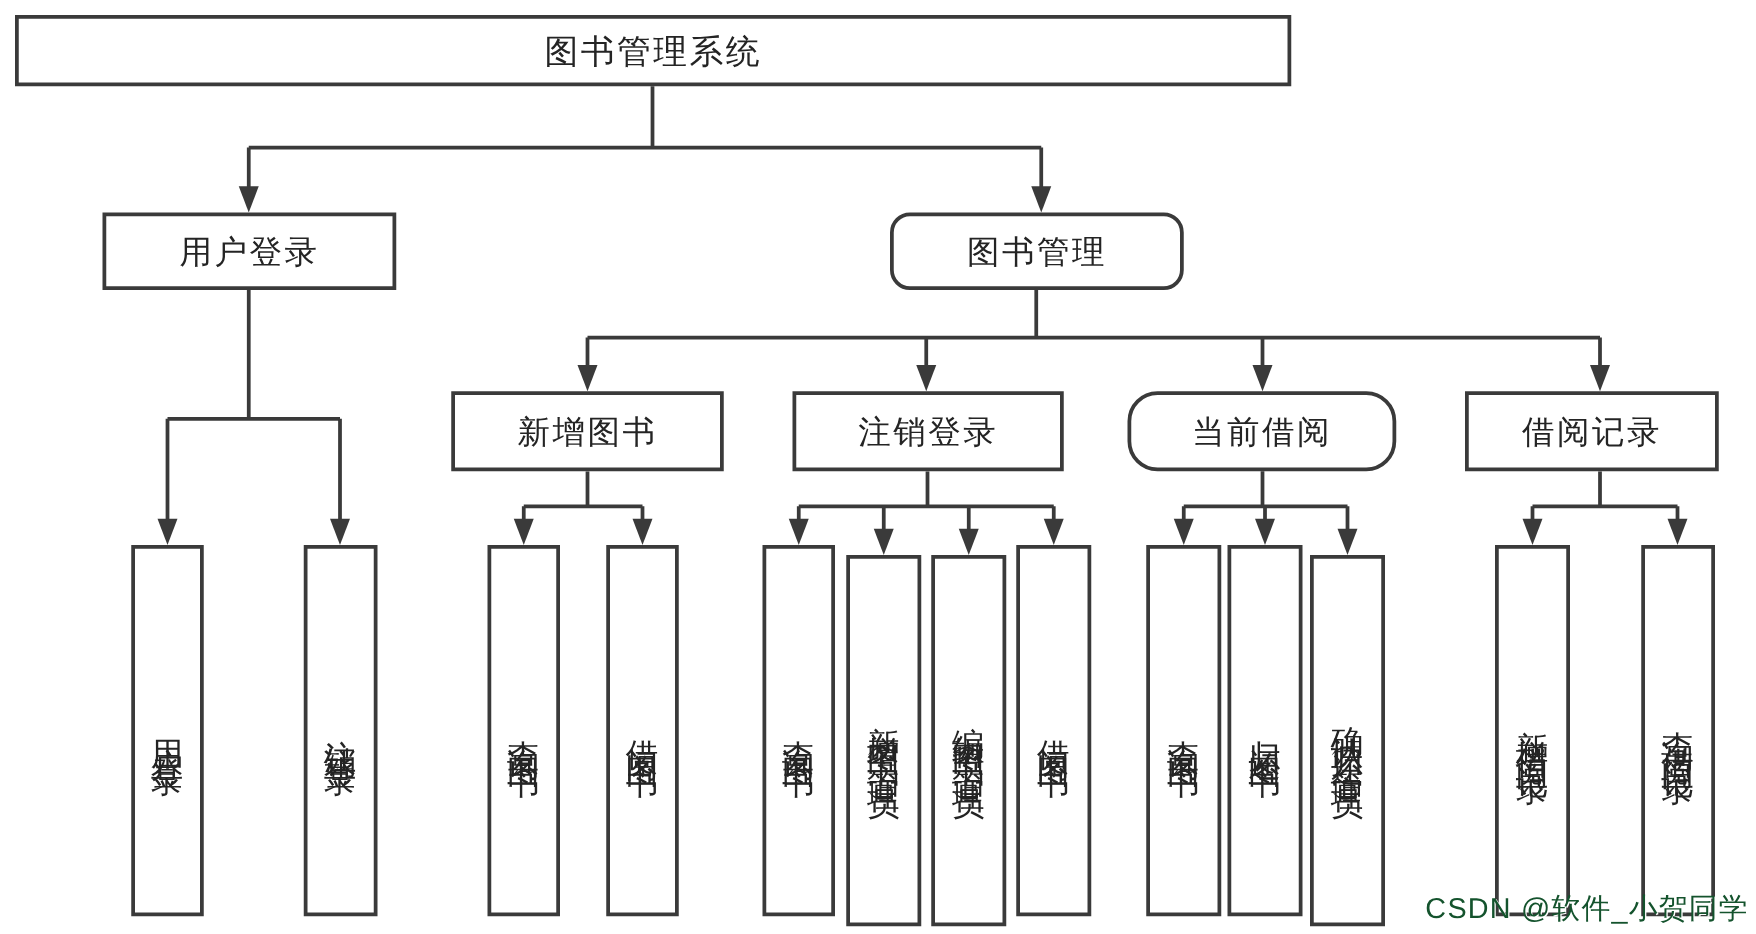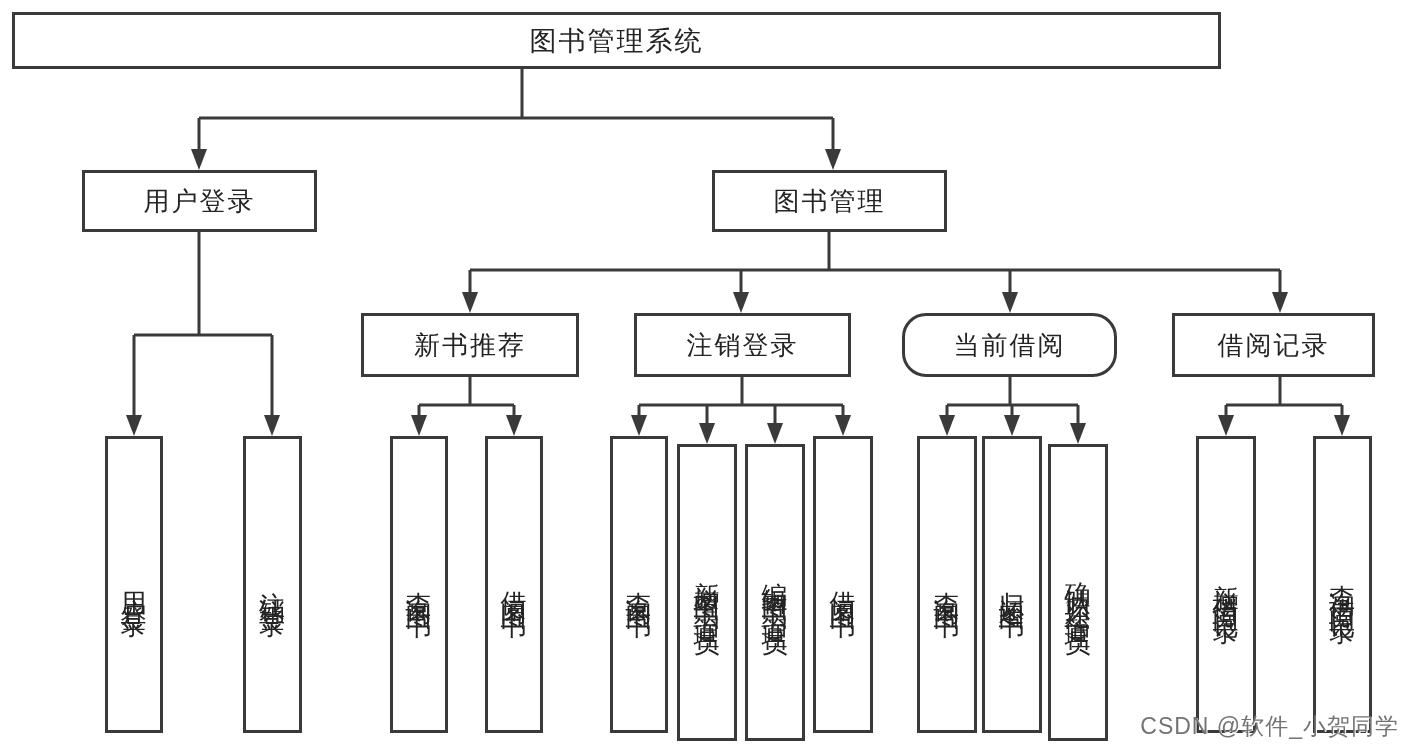--- a/index.html
+++ b/index.html
@@ -48,21 +48,21 @@
     letter-spacing: 7px;
     line-height: 1;
     white-space: nowrap;
   }
   .watermark {
     position: absolute;
     right: 6px;
     bottom: 5px;
     font-size: 23px;
     letter-spacing: 1px;
-    color: #737373;
+    color: #14532d;
     text-shadow: 1px 1px 0 #ffffff;
     z-index: 3;
     white-space: nowrap;
   }
 </style>
 </head>
 <body>
 
 <div class="canvas">
 
@@ -92,26 +92,26 @@
       <polygon points="767,423 783,423 775,444"></polygon>
       <polygon points="835,415 851,415 843,436"></polygon>
       <polygon points="939,415 955,415 947,436"></polygon>
       <polygon points="1004,415 1020,415 1012,436"></polygon>
       <polygon points="1070,423 1086,423 1078,444"></polygon>
       <polygon points="1218,415 1234,415 1226,436"></polygon>
       <polygon points="1334,415 1350,415 1342,436"></polygon>
     </g>
   </svg>
 
-  <div class="box hbox root" style="left:12px; top:12px; width:1209px; height:57px;">图书管理系统</div>
+  <div class="box hbox root" style="left:12px; top:12px; width:1021px; height:57px;">图书管理系统</div>
 
   <div class="box hbox" style="left:82px; top:170px; width:235px; height:62px;">用户登录</div>
-  <div class="box hbox" style="left:712px; top:170px; width:235px; height:62px;">图书管理</div>
+  <div class="box hbox" style="left:712px; top:170px; width:235px; height:62px;border-radius:16px;">图书管理</div>
 
-  <div class="box hbox" style="left:361px; top:313px; width:218px; height:64px;">新书推荐</div>
+  <div class="box hbox" style="left:361px; top:313px; width:218px; height:64px;">新增图书</div>
   <div class="box hbox" style="left:634px; top:313px; width:217px; height:64px;">注销登录</div>
   <div class="box hbox" style="left:902px; top:313px; width:215px; height:64px;border-radius:24px;">当前借阅</div>
   <div class="box hbox" style="left:1172px; top:313px; width:203px; height:64px;">借阅记录</div>
 
   <div class="box leaf" style="left:105px; top:436px; width:58px; height:297px;">
     <span>用户登录</span>
   </div>
   <div class="box leaf" style="left:243px; top:436px; width:59px; height:297px;">
     <span>注销登录</span>
   </div>

